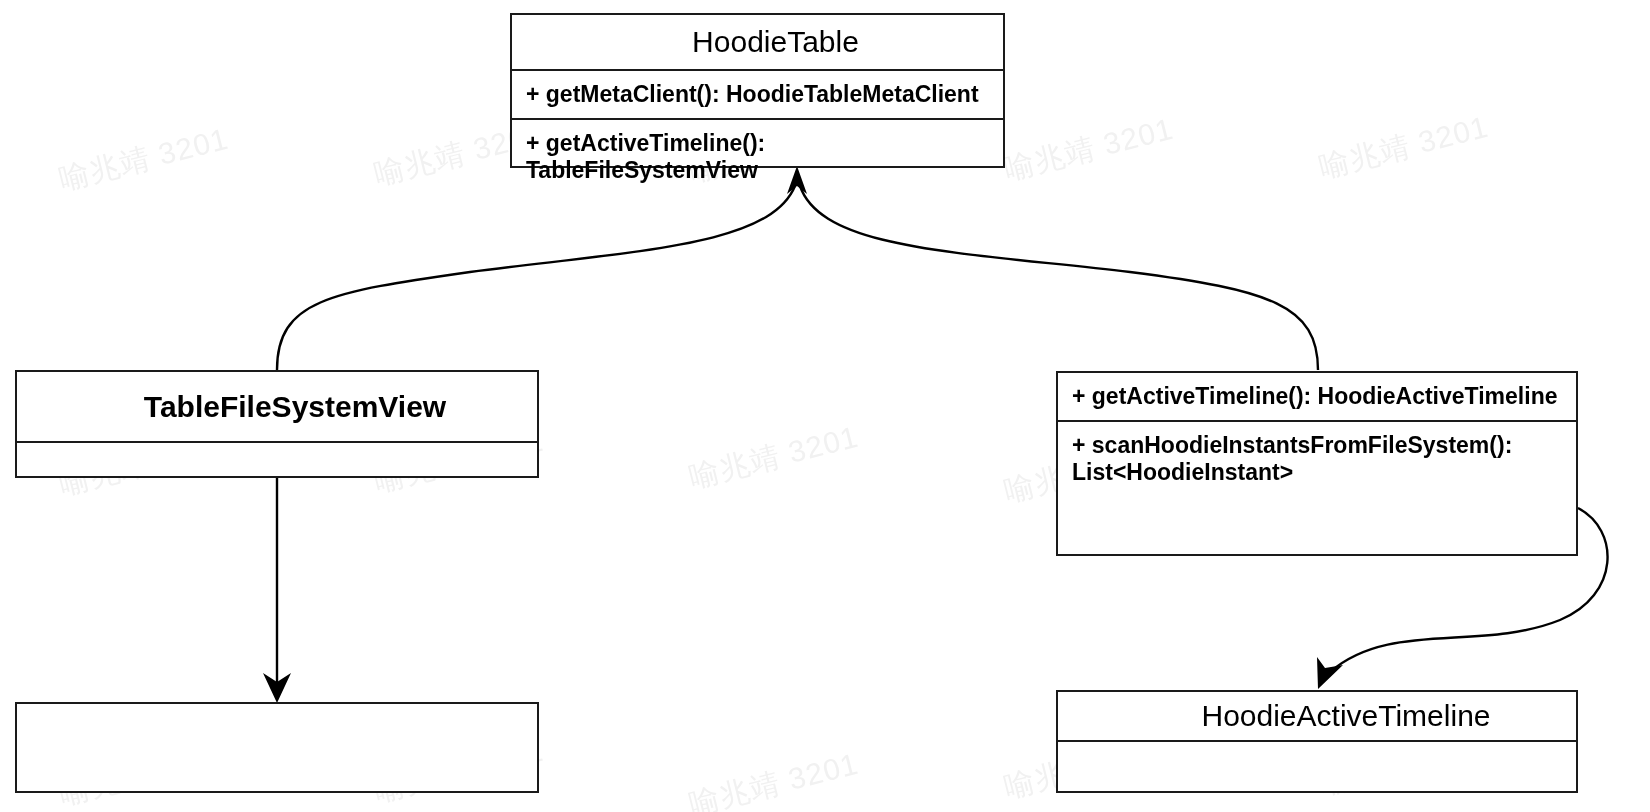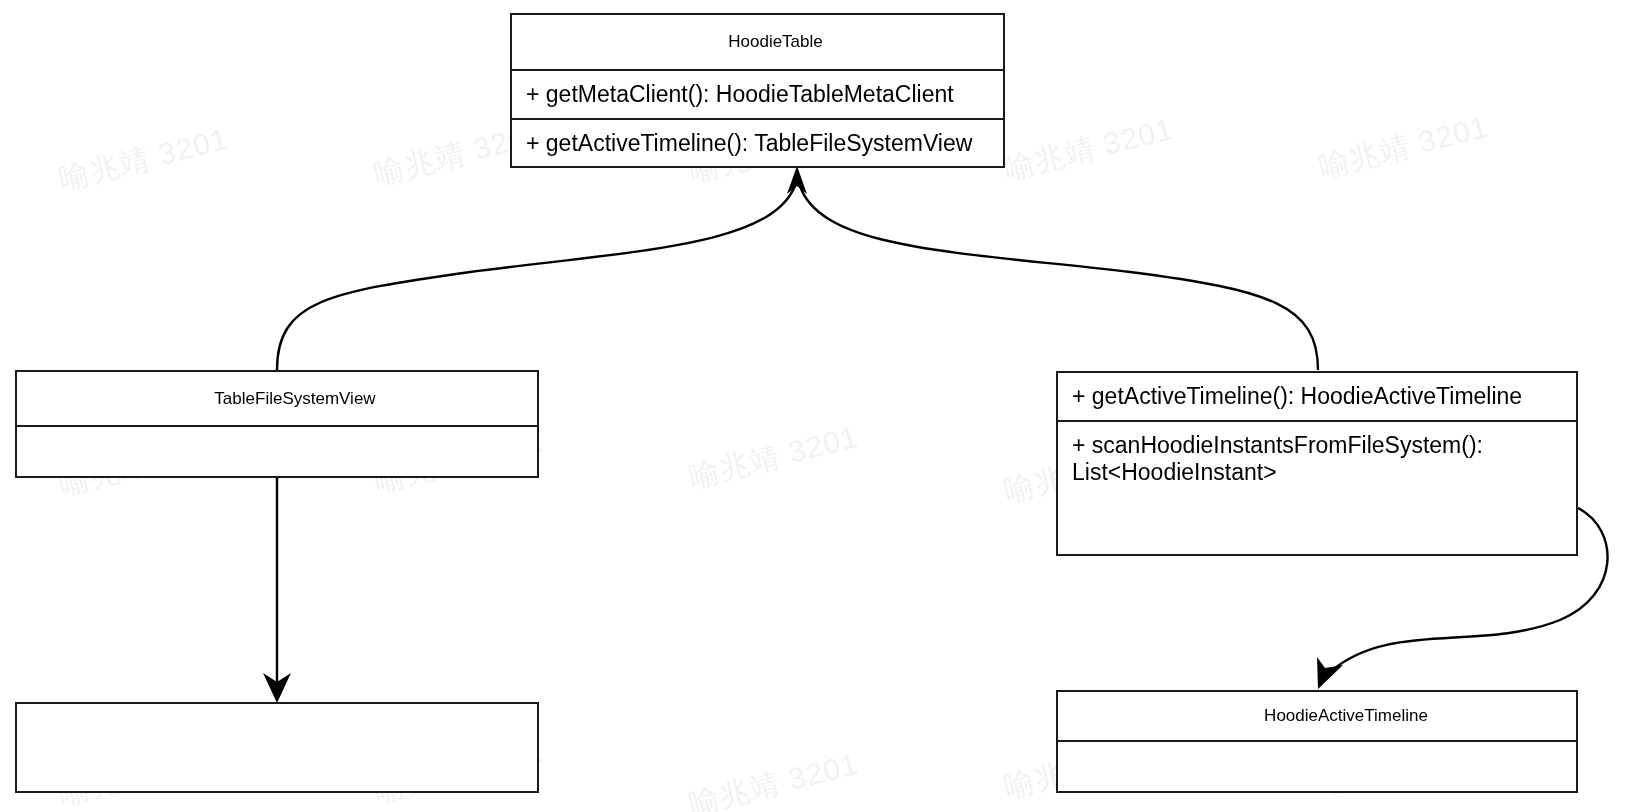--- a/index.html
+++ b/index.html
@@ -54,33 +54,34 @@
     position: relative;
   }
   .uml-section + .uml-section {
     border-top: 2px solid #1a1a1a;
   }
   .uml-title {
     display: flex;
     align-items: center;
     justify-content: center;
     text-align: center;
-    font-size: 17px;
+    font-size: 30px;
     color: #000000;
     margin-left: 36px;
   }
   .uml-members {
     padding: 0;
   }
   .uml-member {
     font-size: 23px;
     color: #000000;
     padding: 10px 12px 10px 14px;
     line-height: 1.18;
     white-space: pre-wrap;
+    font-weight: bold;
   }
   .uml-member.m-sep {
     border-top: 2px solid #1a1a1a;
   }
   .uml-empty {
     width: 100%;
     height: 100%;
   }
 
   
@@ -146,21 +147,21 @@
 
   <div class="uml-class" style="left:510px; top:13px; width:495px; height:155px;">
     <div class="uml-section uml-title" style="height:54px;">HoodieTable</div>
     <div class="uml-section uml-members" style="height:97px;">
       <div class="uml-member">+ getMetaClient(): HoodieTableMetaClient</div>
       <div class="uml-member m-sep">+ getActiveTimeline(): TableFileSystemView</div>
     </div>
   </div>
 
   <div class="uml-class" style="left:15px; top:370px; width:524px; height:108px;">
-    <div class="uml-section uml-title" style="height:53px;">TableFileSystemView</div>
+    <div class="uml-section uml-title" style="height:69px;font-weight:bold;">TableFileSystemView</div>
     <div class="uml-section uml-members" style="height:51px;">
       <div class="uml-empty"></div>
     </div>
   </div>
 
   <div class="uml-class" style="left:1056px; top:371px; width:522px; height:185px;">
     <div class="uml-section uml-members" style="height:114px;">
       <div class="uml-member">+ getActiveTimeline(): HoodieActiveTimeline</div>
       <div class="uml-member m-sep">+ scanHoodieInstantsFromFileSystem():
 List&lt;HoodieInstant&gt;</div>

